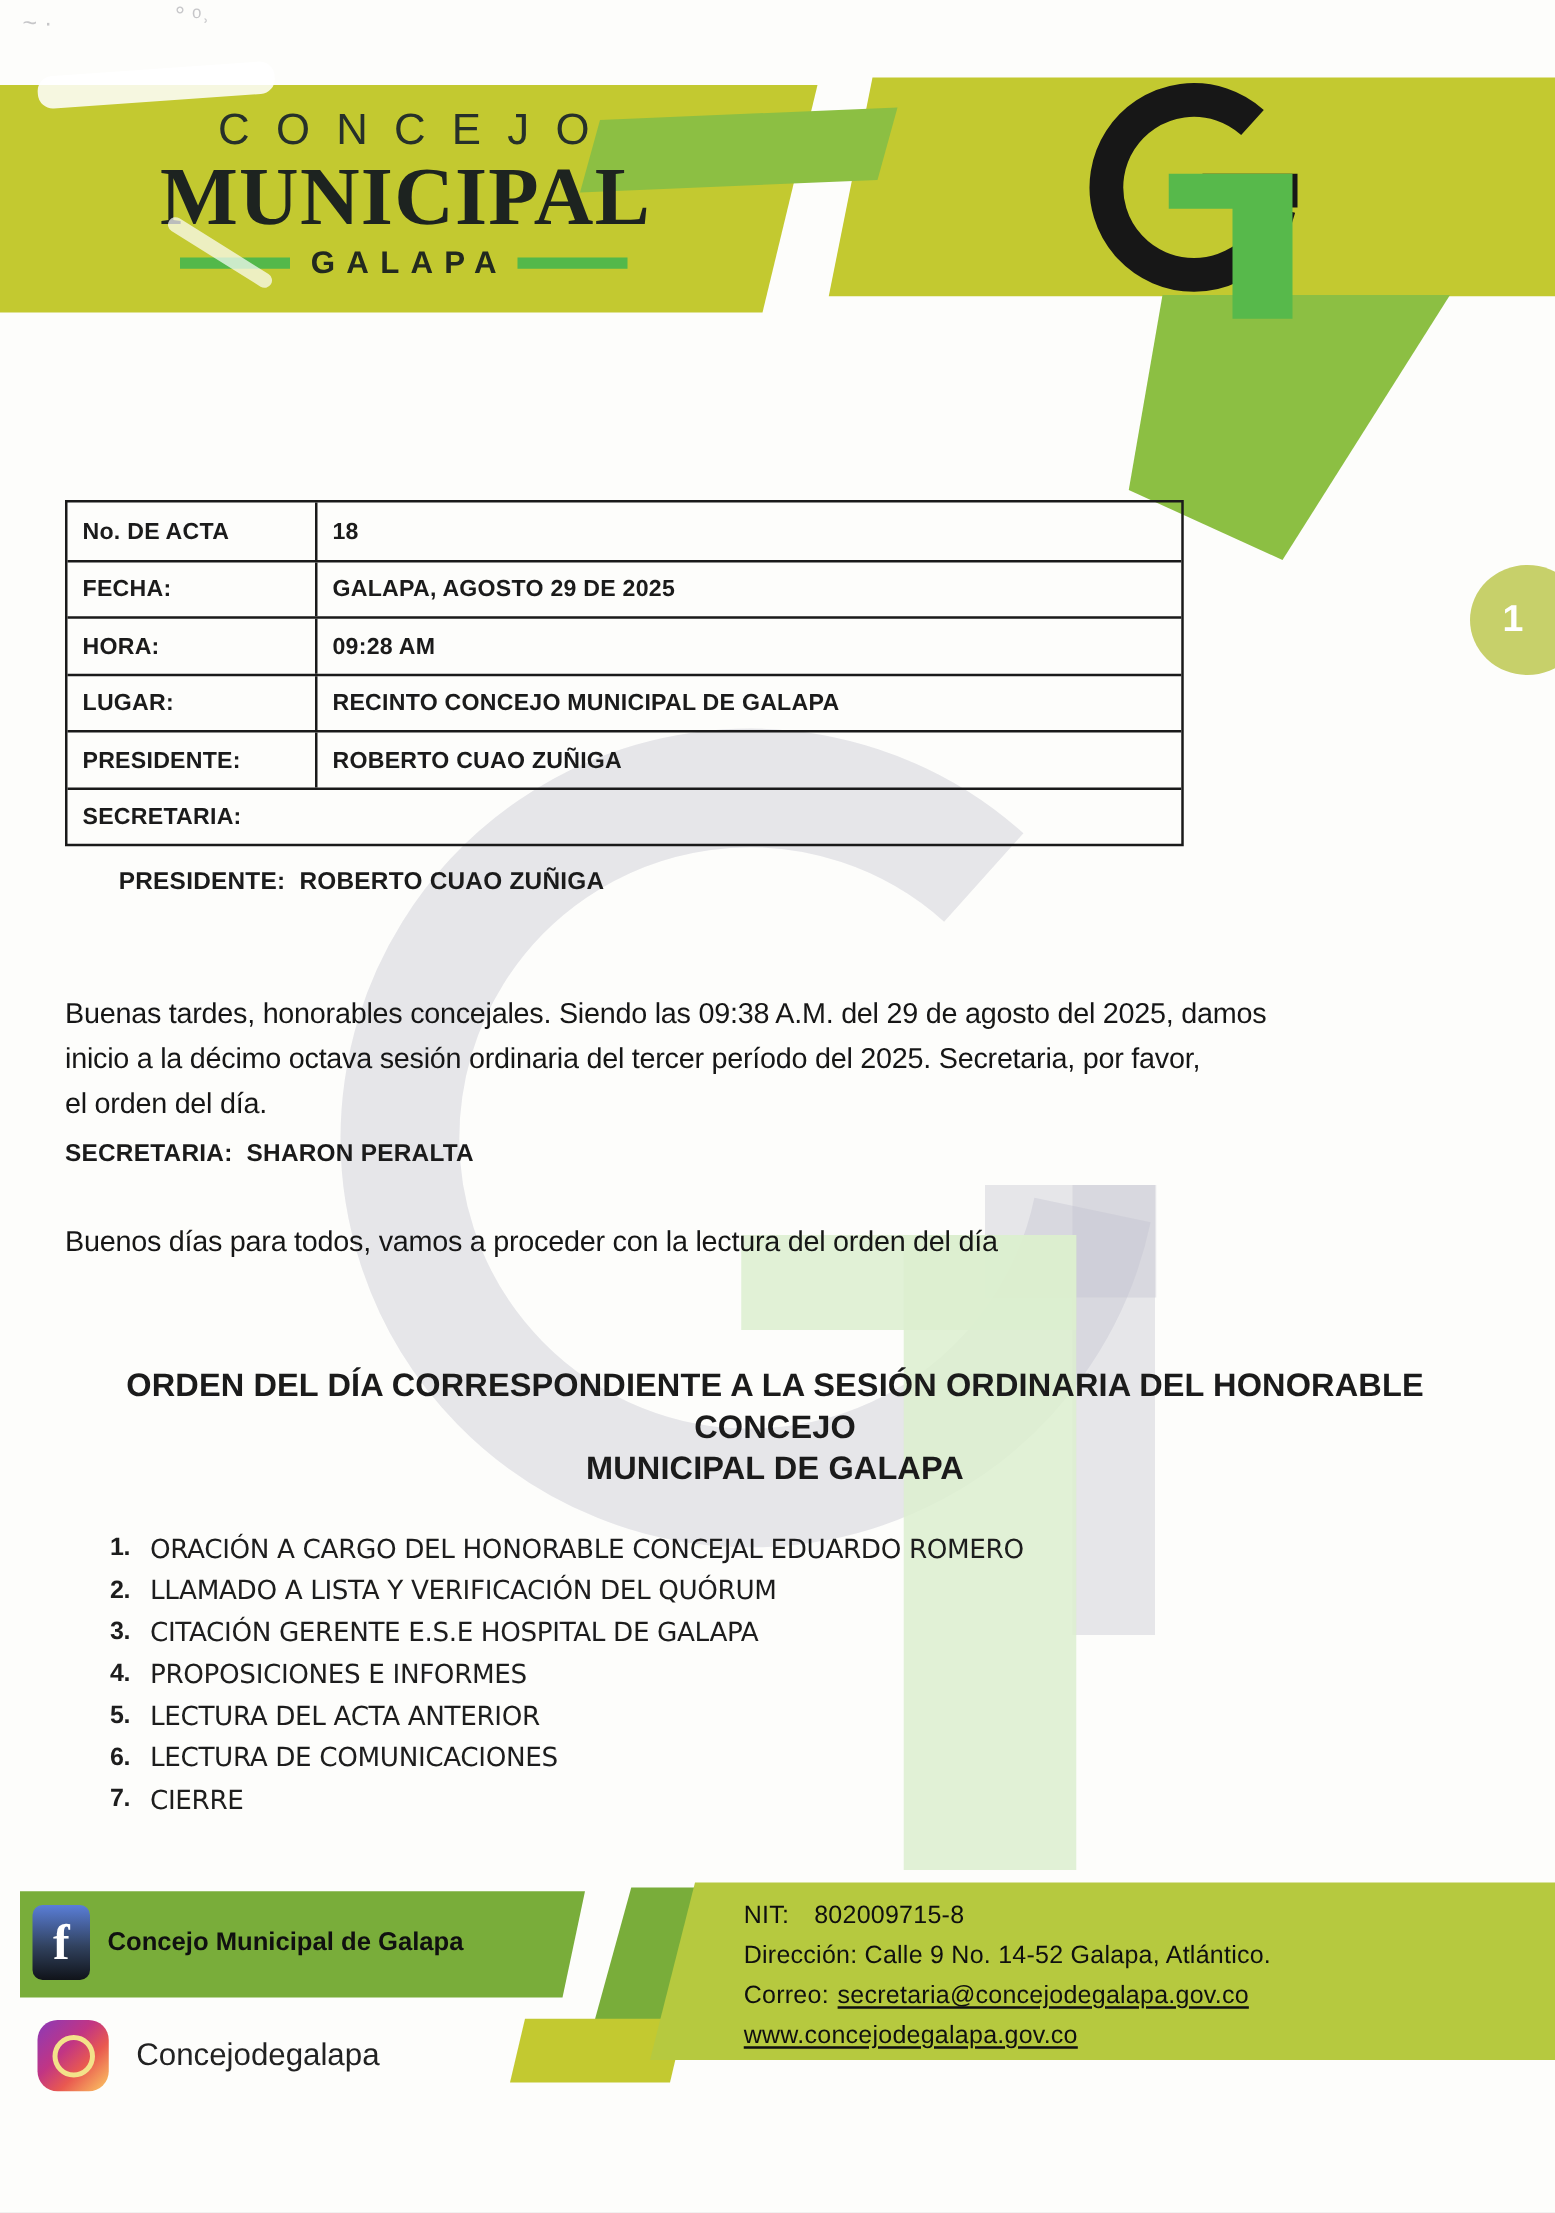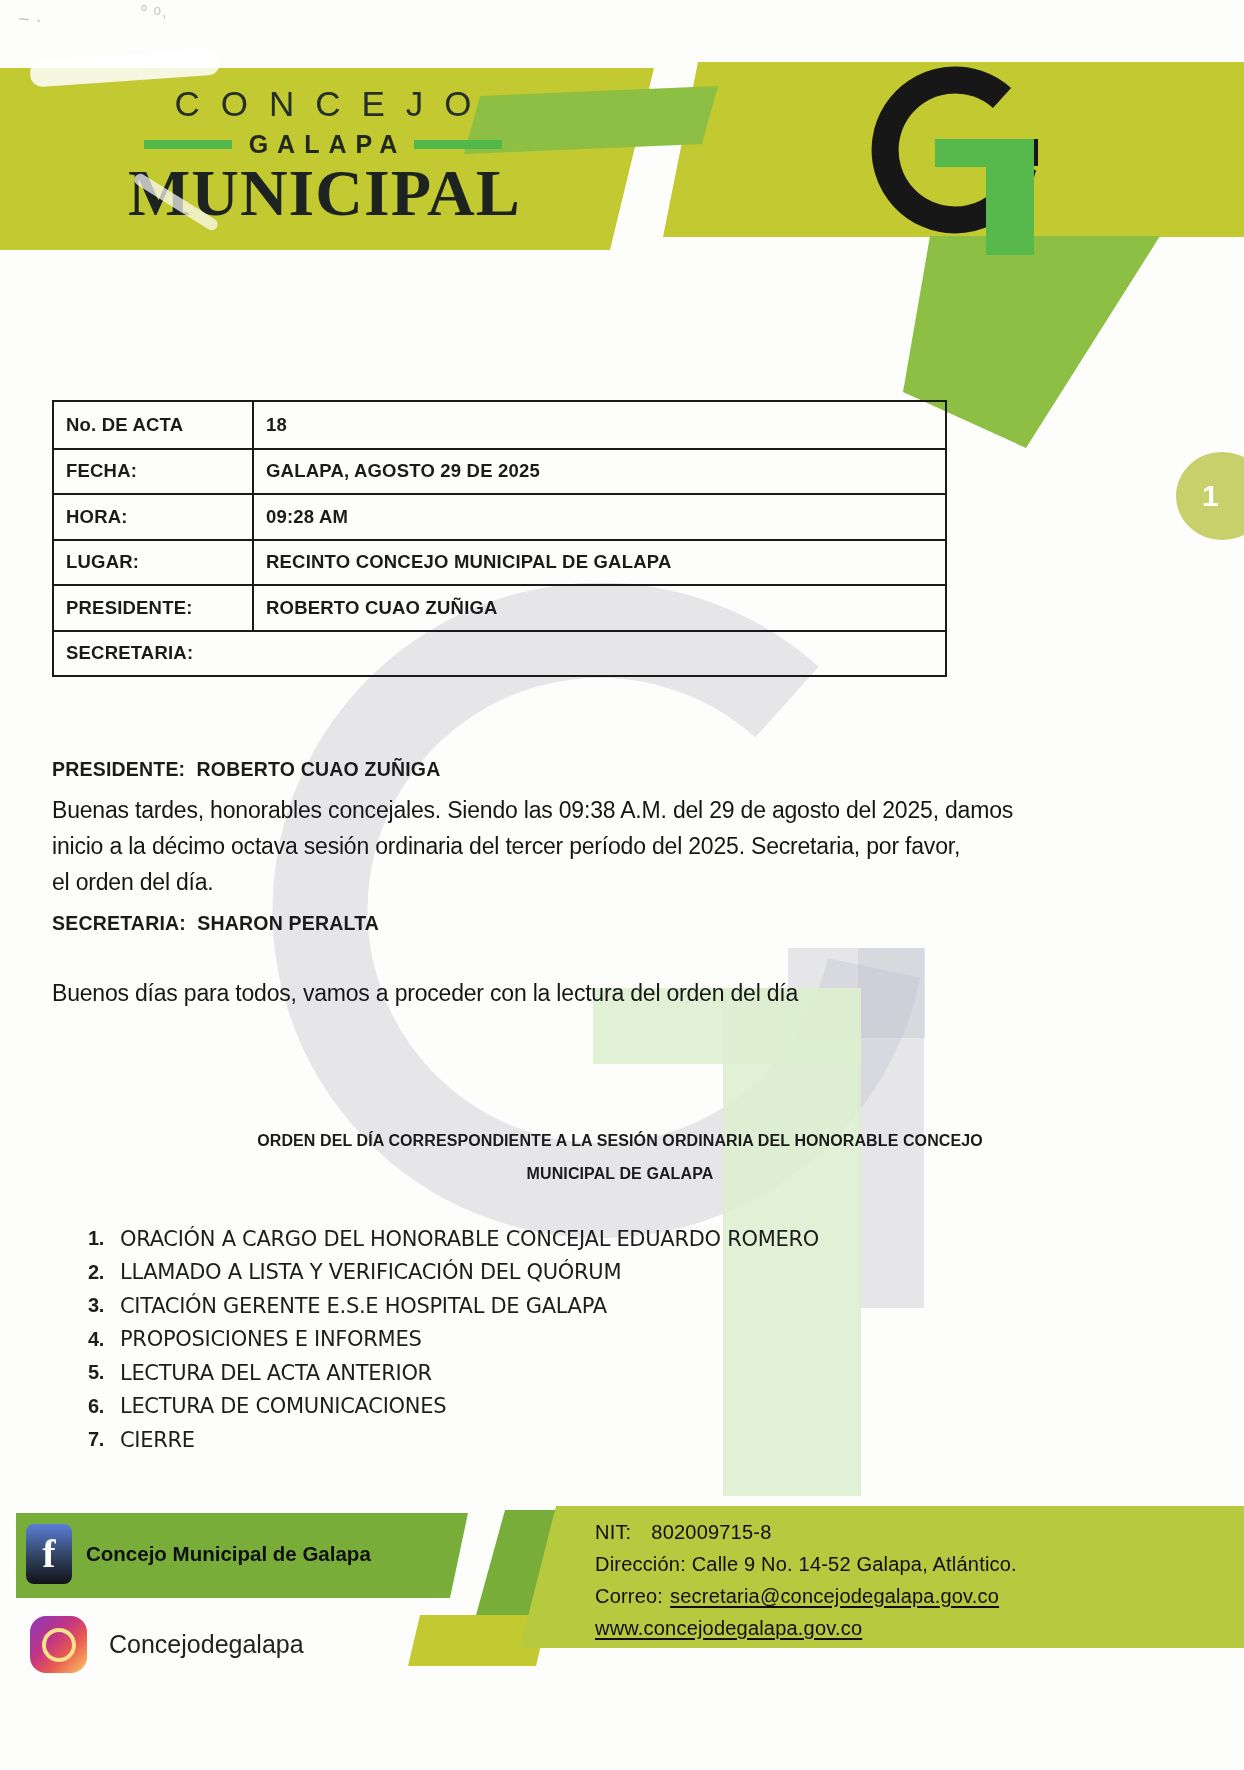--- a/index.html
+++ b/index.html
@@ -28,22 +28,22 @@
               border:2px solid #1a1a1a;background:transparent;}
   .mrow{display:grid;grid-template-columns:198px 1fr;border-top:2px solid #1a1a1a;}
   .mrow:first-child{border-top:none;}
   .mcell{display:flex;align-items:center;font-weight:700;font-size:18.5px;padding-left:12px;
          letter-spacing:.2px;}
   .mval{border-left:2px solid #1a1a1a;}
   
   .speaker{left:52px;font-size:19.5px;font-weight:700;letter-spacing:.2px;white-space:pre-wrap;z-index:3;}
   .para{left:52px;width:1145px;font-family:Liberation Sans, sans-serif;font-size:23px;
         line-height:36px;letter-spacing:-0.2px;z-index:3;color:#161616;}
-  #agenda-title{left:40px;top:1124px;width:1160px;text-align:center;font-weight:700;
-                font-size:16px;line-height:33px;z-index:3;letter-spacing:.1px;}
+  #agenda-title{left:40px;top:1092px;width:1160px;text-align:center;font-weight:700;
+                font-size:26px;line-height:33px;z-index:3;letter-spacing:.1px;}
   #agenda-list{left:88px;top:1222px;z-index:3;}
   .aitem{display:flex;height:33.5px;align-items:center;font-family:"DejaVu Sans",sans-serif;
          font-size:21px;color:#1d1d1d;letter-spacing:-0.3px;}
   .anum{font-weight:700;width:32px;font-family:"Liberation Sans",sans-serif;font-size:20px;}
   
   .fb-row{left:26px;top:1524px;z-index:4;display:flex;align-items:center;}
   #fb-icon{width:46px;height:60px;border-radius:8px;
            background:linear-gradient(180deg,#5a7ed8 0%,#31425f 55%,#101319 100%);
            display:flex;align-items:center;justify-content:center;}
   #fb-icon span{color:#fff;font-weight:700;font-size:40px;font-family:"Liberation Serif",serif;line-height:1;}
@@ -78,26 +78,26 @@
     <polygon points="698,62 1244,62 1244,237 663,237" fill="#c3c930"></polygon>
     <polygon points="480,96 718,86 702,144 464,154" fill="#8cbf43"></polygon>
     <polygon points="930,236 1160,236 1026,448 903,392" fill="#8cbf43"></polygon>
     <path d="M 1002 98 A 70 70 0 1 0 1023 167" fill="none" stroke="#171717" stroke-width="27"></path>
     <rect x="962" y="139" width="76" height="27" fill="#171717"></rect>
     <polygon points="935,139 1034,139 1034,255 986,255 986,167 935,167" fill="#57b94b"></polygon>
   </svg>
 
   <div id="logo-block" class="abs">
     <div id="logo-top">CONCEJO</div>
+    <div id="logo-main">MUNICIPAL</div>
     <div id="logo-sub">
       <span class="galapa-dash" style="left:16px;"></span>
       <span>GALAPA</span>
       <span class="galapa-dash" style="right:16px;"></span>
     </div>
-    <div id="logo-main">MUNICIPAL</div>
   </div>
 
   <div class="abs smudge" style="left:18px;top:8px;">~ ·</div>
   <div class="abs smudge" style="left:140px;top:2px;">° ᵒ˒</div>
   <div class="abs scratch" style="left:30px;top:55px;width:190px;height:26px;transform:rotate(-4deg);border-radius:12px;"></div>
   <div class="abs scratch" style="left:128px;top:196px;width:96px;height:12px;transform:rotate(32deg);border-radius:6px;opacity:.7;"></div>
 
   <div id="page-badge" class="abs">
     <span>1</span>
   </div>
@@ -121,21 +121,21 @@
     </div>
     <div class="mrow">
       <div class="mcell">PRESIDENTE:</div>
       <div class="mcell mval">ROBERTO CUAO ZUÑIGA</div>
     </div>
     <div class="mrow">
       <div class="mcell">SECRETARIA:</div>
     </div>
   </div>
 
-  <div class="abs speaker" style="top:758px;">PRESIDENTE:  ROBERTO CUAO ZUÑIGA</div>
+  <div class="abs speaker" style="top:694px;margin-left:43px;">PRESIDENTE:  ROBERTO CUAO ZUÑIGA</div>
 
   <div class="abs para" style="top:792px;">
     <div>Buenas tardes, honorables concejales. Siendo las 09:38 A.M. del 29 de agosto del 2025, damos</div>
     <div>inicio a la décimo octava sesión ordinaria del tercer período del 2025. Secretaria, por favor,</div>
     <div>el orden del día.</div>
   </div>
 
   <div class="abs speaker" style="top:912px;">SECRETARIA:  SHARON PERALTA</div>
 
   <div class="abs para" style="top:975px;">Buenos días para todos, vamos a proceder con la lectura del orden del día</div>

